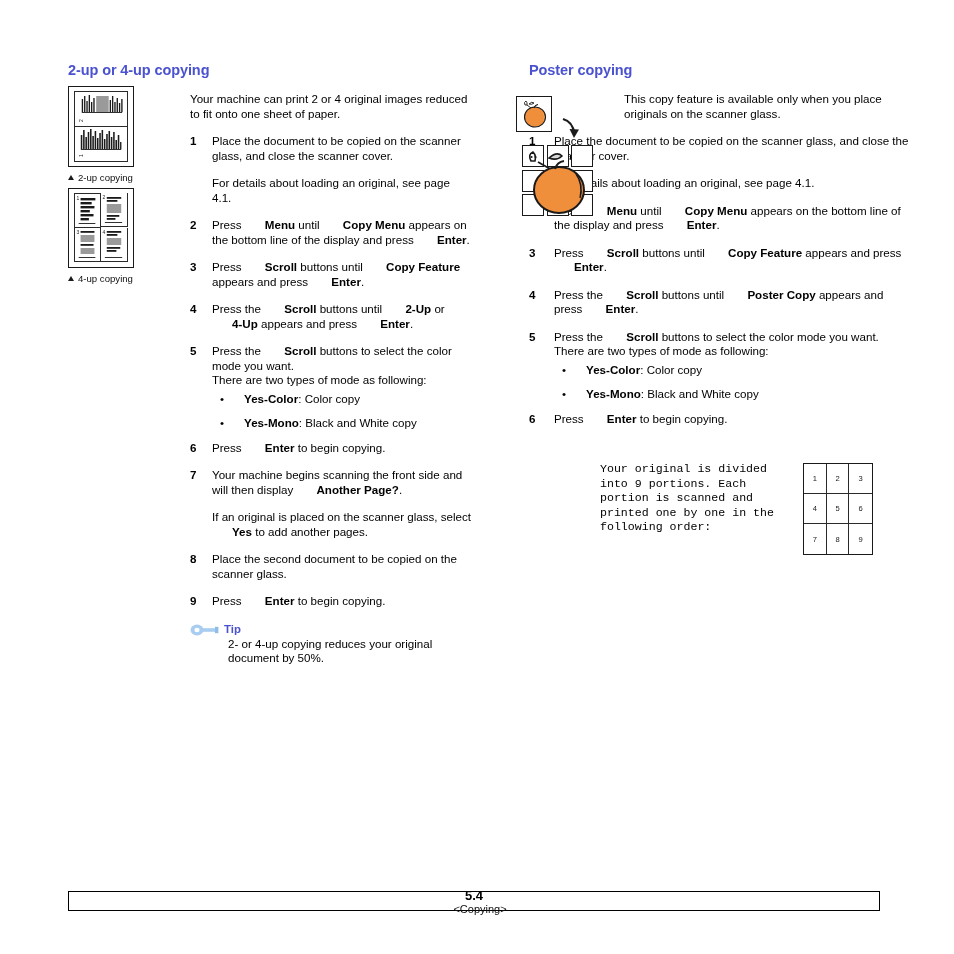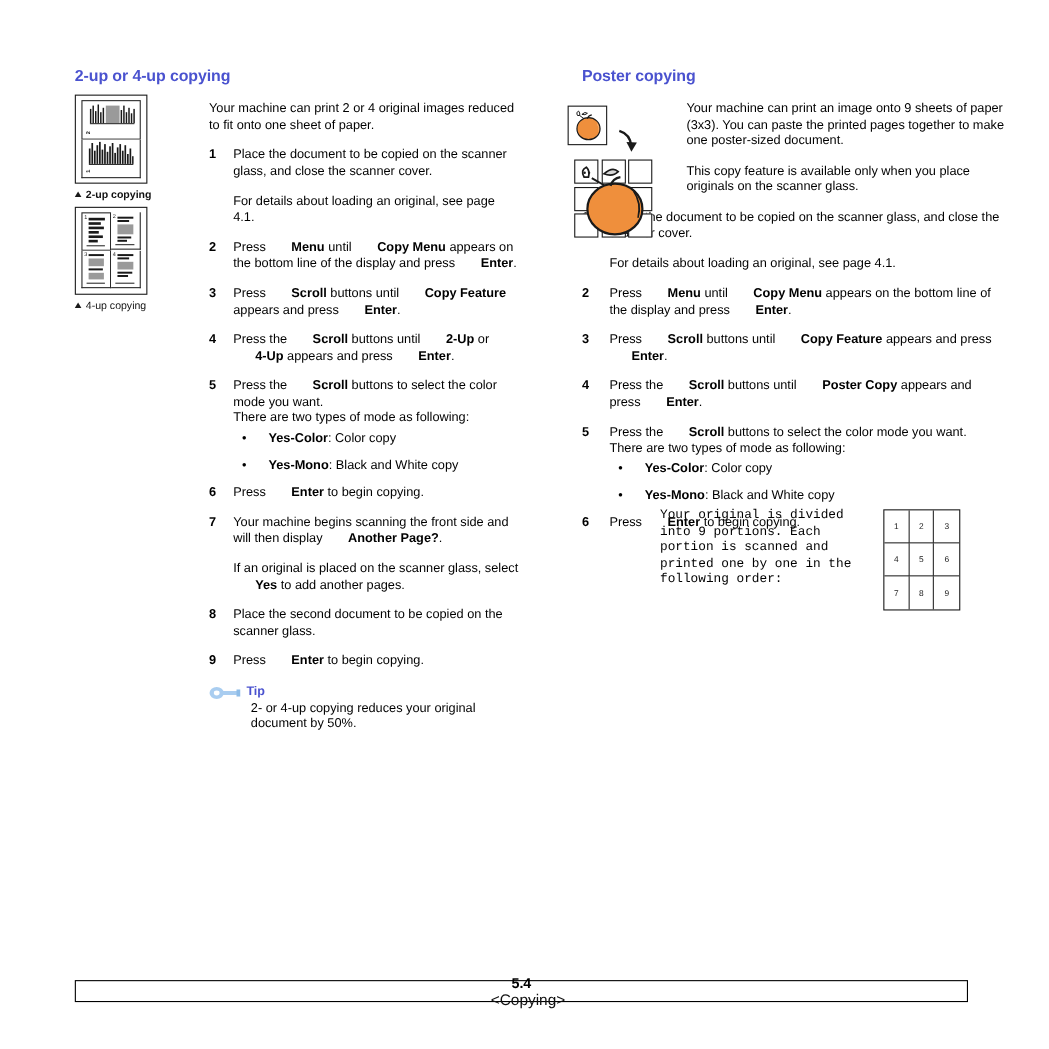--- a/index.html
+++ b/index.html
@@ -239,35 +239,35 @@
     align-items: center;
     justify-content: center;
     flex-direction: column;
   }
   .footer .pg {
     font-size: 13px;
     font-weight: bold;
     letter-spacing: 0px;
   }
   .footer .sec {
-    font-size: 14px;
+    font-size: 11px;
     margin-left: 12px;
     color: #111;
   }
 </style>
 </head>
 <body>
 
 <div class="page">
 
   <div class="col col-left">
 
     <h2 class="section-title">2-up or 4-up copying</h2>
 
-    <div class="thumb-wrap" style="left:0px; top:24px;font-weight:bold;">
+    <div class="thumb-wrap" style="left:0px; top:24px;">
       <div class="thumb-frame">
         <div class="panel" style="height:34px;">
           <span class="pnum rot" style="left:3px; top:30px;">2</span>
           <svg class="bars" viewBox="0 0 54 34" preserveAspectRatio="none">
             <rect x="22" y="4" width="13" height="16" fill="#9a9a9a"></rect>
             <g fill="#1a1a1a">
               <rect x="7" y="7" width="1.4" height="13"></rect>
               <rect x="9.4" y="4" width="1.4" height="16"></rect>
               <rect x="11.8" y="9" width="1.4" height="11"></rect>
               <rect x="14.2" y="3" width="1.4" height="17"></rect>
@@ -450,21 +450,20 @@
       </div>
 
     </div>
   </div>
 
   <div class="col col-right">
 
     <h2 class="section-title">Poster copying</h2>
 
     <div class="indent-body">
-      <p class="intro">Your machine can print an image onto 9 sheets of paper (3x3). You can paste the printed pages together to make one poster-sized document.</p>
       <p class="para">This copy feature is available only when you place originals on the scanner glass.</p>
     </div>
 
     <div>
       <div class="step">
         <span class="num">1</span>
         <span class="txt">Place the document to be copied on the scanner glass, and close the scanner cover.</span>
       </div>
       <div class="sub">For details about loading an original, see page 4.1.</div>
 

